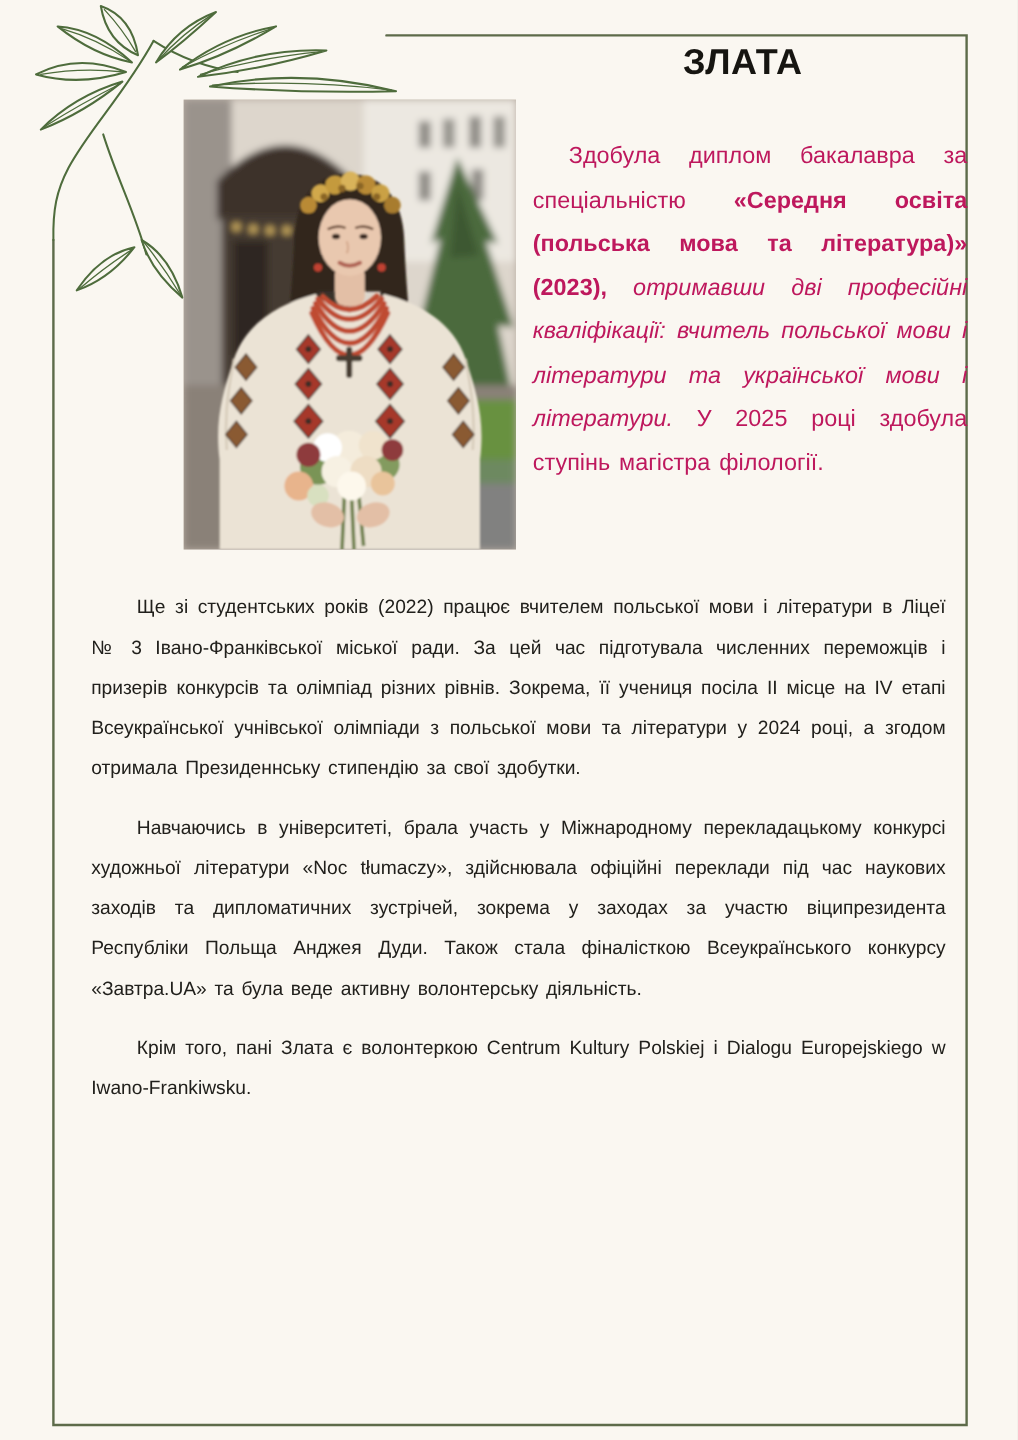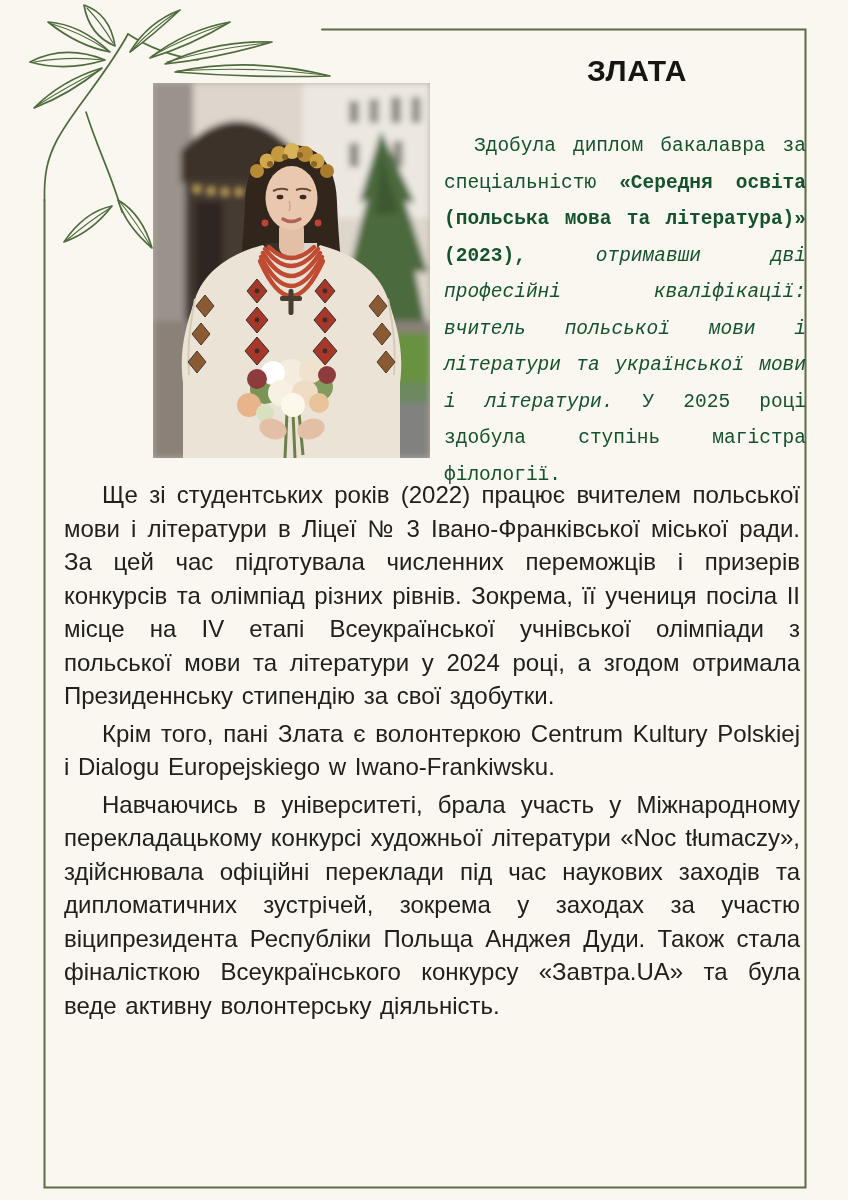--- a/index.html
+++ b/index.html
@@ -22,46 +22,45 @@
   }
   .photo{
     position:absolute;left:153px;top:83px;
     width:277px;height:375px;
     overflow:hidden;
     background:#b9aea4;
   }
   .photo svg{display:block;width:277px;height:375px;}
   .title{
     position:absolute;left:430px;top:32px;width:378px;
-    margin:18px;
+    margin:0;
     text-align:center;
     font-size:30px;font-weight:700;
     line-height:41px;
     letter-spacing:.5px;
     color:#161511;
   }
   .intro{
-    position:absolute;left:444px;top:128px;width:362px;
+    position:absolute;left:444px;top:112px;width:362px;
     margin:0;
     font-size:19.5px;
     line-height:36.5px;
     text-align:justify;
     text-indent:30px;
     word-spacing:2px;
-    color:#14532d;
-    font-family:Liberation Mono, monospace;
+    color:#be185d;
   }
   .intro .b{font-weight:700;}
   .intro .i{font-style:italic;}
   .bio{
     position:absolute;left:60px;top:474px;width:744px;
   }
   .bio p{
-    margin:4px;
-    font-size:24px;
+    margin:16px;
+    font-size:16px;
     line-height:33.5px;
     text-align:justify;
     text-indent:38px;
     word-spacing:2px;
     color:#21201c;
   }
 </style>
 </head>
 <body>
 
@@ -258,17 +257,17 @@
   </div>
 
   <h1 class="title">
     <span>ЗЛАТА</span><br>
   </h1>
 
   <p class="intro"><span>Здобула диплом бакалавра за спеціальністю </span><span class="b">«Середня освіта (польська мова та література)» (2023), </span><span class="i">отримавши дві професійні кваліфікації: вчитель польської мови і літератури та української мови і літератури.</span><span> У 2025 році здобула ступінь магістра філології.</span></p>
 
   <div class="bio">
     <p>Ще зі студентських років (2022) працює вчителем польської мови і літератури в Ліцеї № 3 Івано-Франківської міської ради. За цей час підготувала численних переможців і призерів конкурсів та олімпіад різних рівнів. Зокрема, її учениця посіла II місце на IV етапі Всеукраїнської учнівської олімпіади з польської мови та літератури у 2024 році, а згодом отримала Президеннську стипендію за свої здобутки.</p>
+    <p>Навчаючись в університеті, брала участь у Міжнародному перекладацькому конкурсі художньої літератури «Noc tłumaczy», здійснювала офіційні переклади під час наукових заходів та дипломатичних зустрічей, зокрема у заходах за участю віципрезидента Республіки Польща Анджея Дуди. Також стала фіналісткою Всеукраїнського конкурсу «Завтра.UA» та була веде активну волонтерську діяльність.</p>
     <p>Крім того, пані Злата є волонтеркою Centrum Kultury Polskiej i Dialogu Europejskiego w Iwano-Frankiwsku.</p>
-    <p>Навчаючись в університеті, брала участь у Міжнародному перекладацькому конкурсі художньої літератури «Noc tłumaczy», здійснювала офіційні переклади під час наукових заходів та дипломатичних зустрічей, зокрема у заходах за участю віципрезидента Республіки Польща Анджея Дуди. Також стала фіналісткою Всеукраїнського конкурсу «Завтра.UA» та була веде активну волонтерську діяльність.</p>
   </div>
 
 </div>
 
 </body></html>

